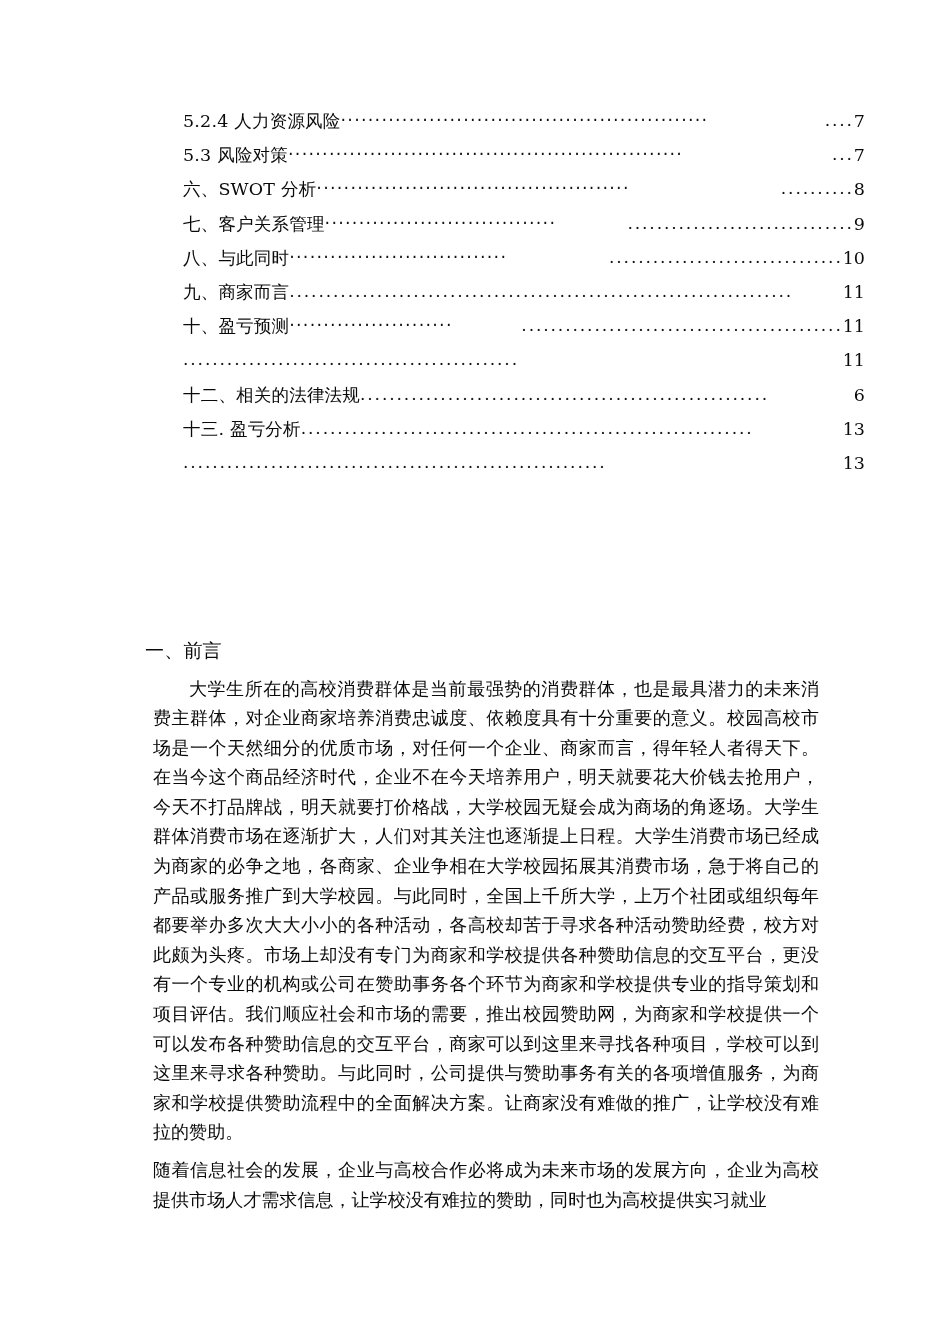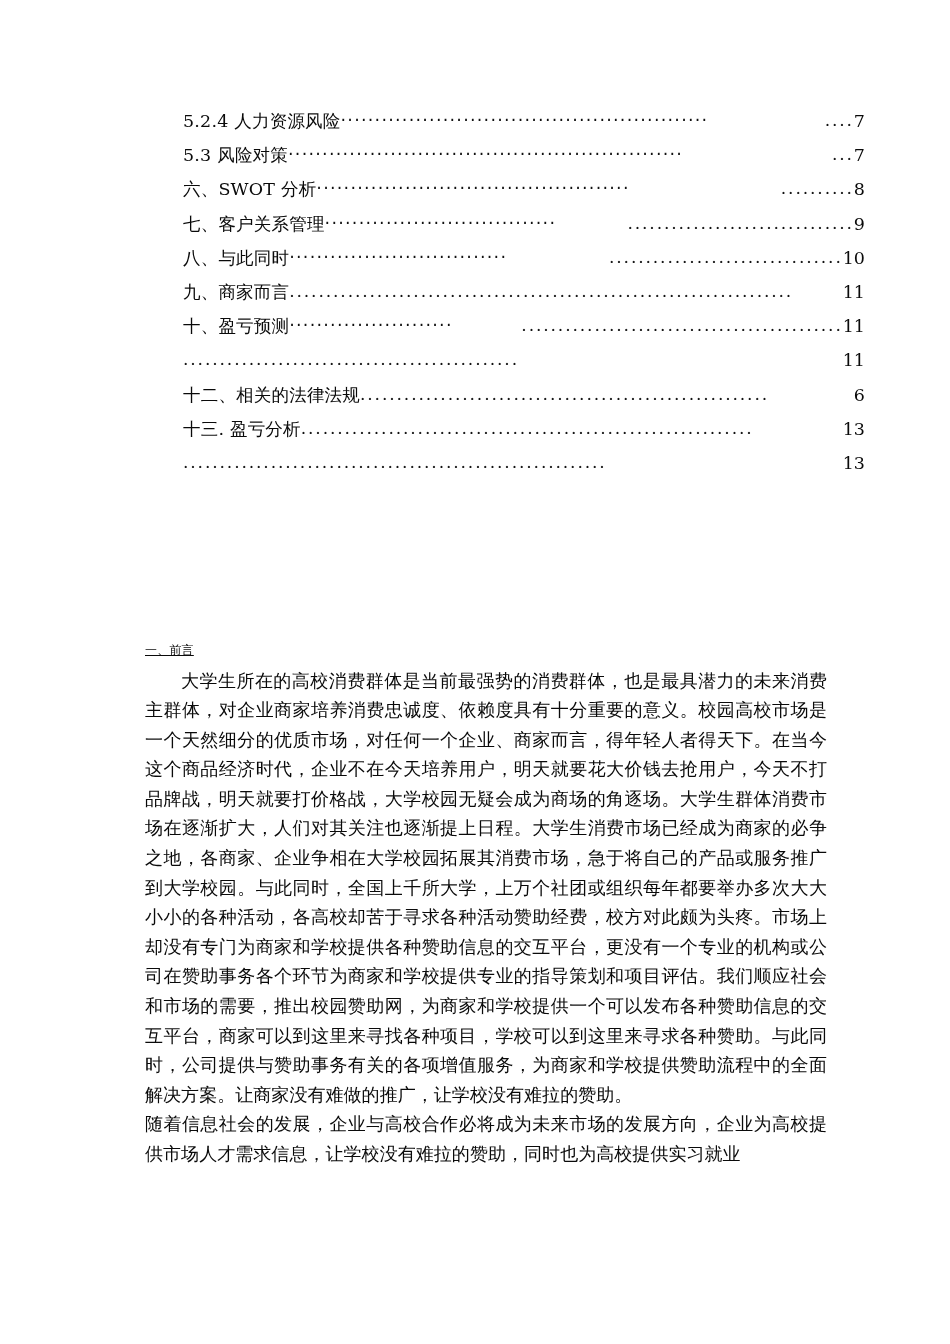--- a/index.html
+++ b/index.html
@@ -86,31 +86,30 @@
 
   
   .body-section {
     position: absolute;
     left: 145px;
     top: 636px;
     width: 682px;
   }
 
   .body-heading {
-    font-size: 12px;
+    font-size: 19px;
     line-height: 29.5px;
     margin: 0 0 0 0;
     letter-spacing: 0.2px;
-    text-decoration: underline;
   }
 
   .body-para {
     font-size: 18px;
     line-height: 29.6px;
-    margin: 0;
+    margin: 8px;
     text-align: justify;
     text-justify: inter-character;
     letter-spacing: 0.05px;
     word-break: break-all;
   }
   .body-para.indent {
     text-indent: 2em;
   }
 </style>
 </head>

